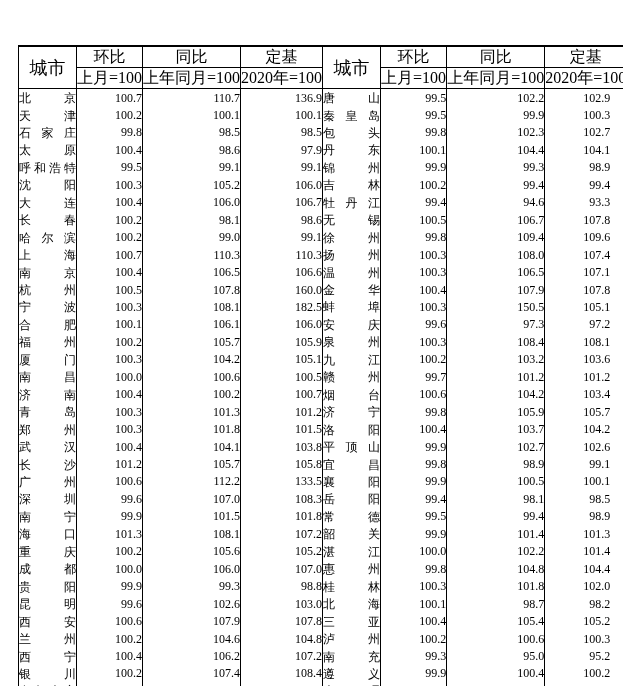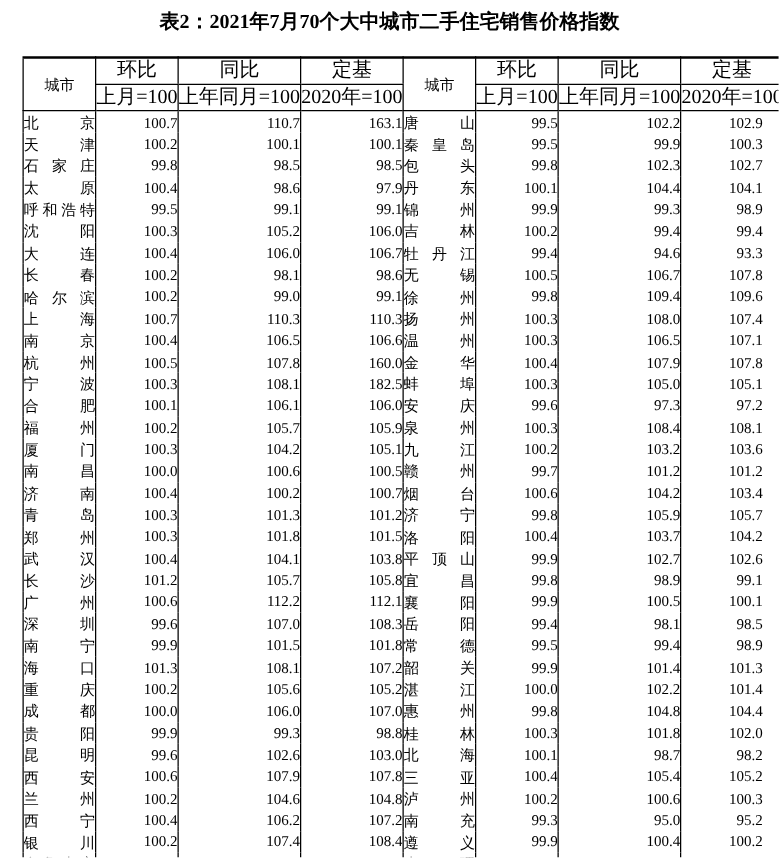--- a/index.html
+++ b/index.html
@@ -15,35 +15,34 @@
     position:absolute;left:18px;top:45px;
     border-collapse:collapse;table-layout:fixed;
     border-top:2px solid #000;border-bottom:2px solid #000;
   }
   table.idx td{padding:0;border-left:1px solid #000;overflow:hidden;white-space:nowrap;}
   table.idx td.no-right{border-right:none;}
   thead td{
     text-align:center;font-size:16px;height:20px;line-height:20px;
     border-bottom:1px solid #000;
   }
-  thead td.city-h{font-size:12px;}
+  thead td.city-h{font-size:18px;}
   tbody td{height:16.4px;line-height:16.4px;font-size:12px;}
   td.num-cell{text-align:right;padding-right:6px;}
   td.num-cell.last{padding-right:16px;}
   td.city-cell{text-align:center;}
   .cname{
     display:inline-block;width:57px;vertical-align:middle;
     text-align:justify;text-align-last:justify;
   }
 </style>
 </head>
 <body>
 
 <div class="page">
-  <div class="title">表2：2021年7月70个大中城市二手住宅销售价格指数</div>
 
   <table class="idx">
     <colgroup>
       <col style="width:79px">
         <col style="width:61px">
         <col style="width:82px">
         <col style="width:72px">
       <col style="width:76px">
         <col style="width:57px">
         <col style="width:73px">
@@ -67,21 +66,21 @@
         <td>上月=100</td>
         <td>上年同月=100</td>
         <td class="no-right">2020年=100</td>
       </tr>
     </thead>
     <tbody id="table-body">
         <tr>
           <td class="city-cell"><span class="cname">北京</span></td>
           <td class="num-cell">100.7</td>
           <td class="num-cell">110.7</td>
-          <td class="num-cell">163.1</td>
+          <td class="num-cell">136.9</td>
           <td class="city-cell"><span class="cname">唐山</span></td>
           <td class="num-cell">99.5</td>
           <td class="num-cell">102.2</td>
           <td class="num-cell last no-right">102.9</td>
         </tr>
         <tr>
           <td class="city-cell"><span class="cname">天津</span></td>
           <td class="num-cell">100.2</td>
           <td class="num-cell">100.1</td>
           <td class="num-cell">100.1</td>
@@ -190,21 +189,21 @@
           <td class="num-cell">107.9</td>
           <td class="num-cell last no-right">107.8</td>
         </tr>
         <tr>
           <td class="city-cell"><span class="cname">宁波</span></td>
           <td class="num-cell">100.3</td>
           <td class="num-cell">108.1</td>
           <td class="num-cell">182.5</td>
           <td class="city-cell"><span class="cname">蚌埠</span></td>
           <td class="num-cell">100.3</td>
-          <td class="num-cell">105.0</td>
+          <td class="num-cell">150.5</td>
           <td class="num-cell last no-right">105.1</td>
         </tr>
         <tr>
           <td class="city-cell"><span class="cname">合肥</span></td>
           <td class="num-cell">100.1</td>
           <td class="num-cell">106.1</td>
           <td class="num-cell">106.0</td>
           <td class="city-cell"><span class="cname">安庆</span></td>
           <td class="num-cell">99.6</td>
           <td class="num-cell">97.3</td>
@@ -287,21 +286,21 @@
           <td class="num-cell">105.8</td>
           <td class="city-cell"><span class="cname">宜昌</span></td>
           <td class="num-cell">99.8</td>
           <td class="num-cell">98.9</td>
           <td class="num-cell last no-right">99.1</td>
         </tr>
         <tr>
           <td class="city-cell"><span class="cname">广州</span></td>
           <td class="num-cell">100.6</td>
           <td class="num-cell">112.2</td>
-          <td class="num-cell">112.1</td>
+          <td class="num-cell">133.5</td>
           <td class="city-cell"><span class="cname">襄阳</span></td>
           <td class="num-cell">99.9</td>
           <td class="num-cell">100.5</td>
           <td class="num-cell last no-right">100.1</td>
         </tr>
         <tr>
           <td class="city-cell"><span class="cname">深圳</span></td>
           <td class="num-cell">99.6</td>
           <td class="num-cell">107.0</td>
           <td class="num-cell">108.3</td>

